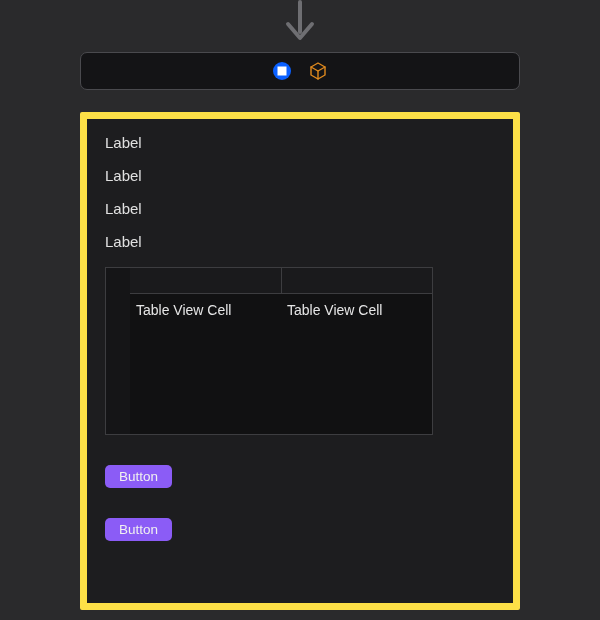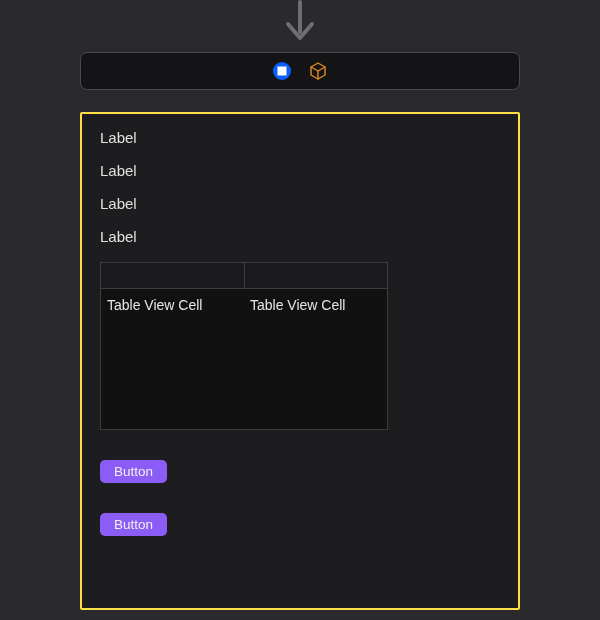--- a/index.html
+++ b/index.html
@@ -34,38 +34,39 @@
       justify-content: center;
       gap: 16px;
     }
     .tool-icon { width: 20px; height: 20px; display: flex; align-items: center; justify-content: center; }
 
     
     .canvas {
       position: absolute;
       top: 112px; left: 80px; right: 80px; bottom: 10px;
       background: #1d1d1f;
-      border: 2px solid #fde047;
+      border: 7px solid #fde047;
       border-radius: 2px;
       padding: 16px 18px;
     }
 
     .label-item {
       color: #e0e0e0;
       font-size: 15px;
       line-height: 1;
       margin-bottom: 18px;
     }
 
     
     .tableview {
       margin-top: 4px;
-      width: 288px;
+      width: 328px;
       border: 1px solid #3d3d40;
       background: #151517;
+      padding-left: 24px;
     }
     .tv-header-row {
       height: 26px;
       display: flex;
       background: #1a1a1c;
       border-bottom: 1px solid #3d3d40;
     }
     .tv-header-col {
       flex: 1;
       border-right: 1px solid #3d3d40;

